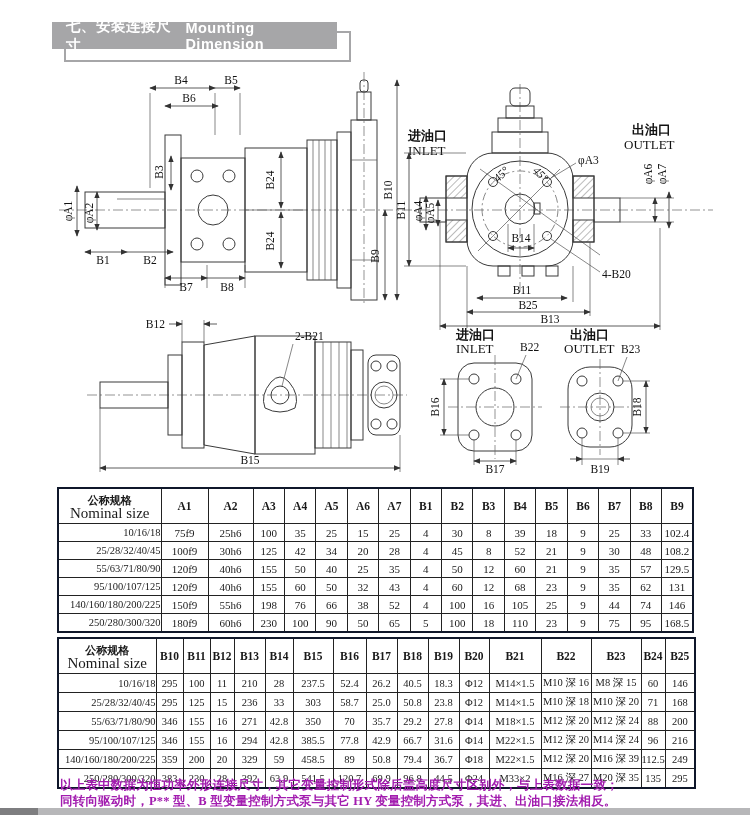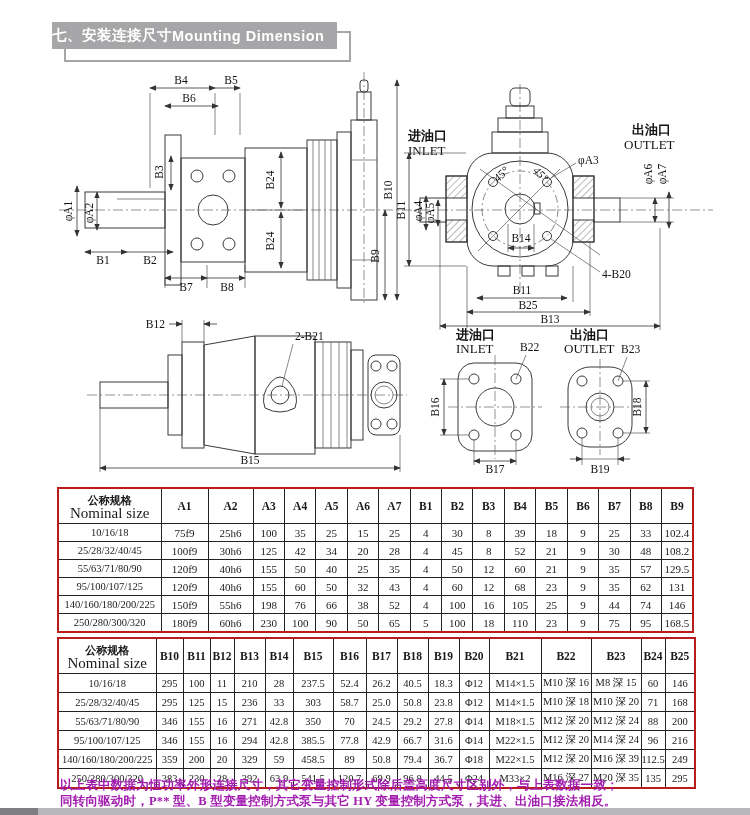--- a/index.html
+++ b/index.html
@@ -2,46 +2,46 @@
 <html><head>
 <meta charset="utf-8">
 <style>
   html,body{margin:0;padding:0;background:#fff;}
   .page{position:relative;width:750px;height:815px;background:#ffffff;overflow:hidden;
         font-family:"Liberation Serif",serif;color:#1a1a1a;}
   
   .banner-outline{position:absolute;left:64px;top:31px;width:283px;height:27px;
         border:2px solid #a6a6a8;background:transparent;}
   .banner{position:absolute;left:52px;top:22px;width:285px;height:27px;background:#a6a6a8;
-        color:#ffffff;display:flex;align-items:center;box-sizing:border-box;
+        color:#ffffff;display:flex;align-items:center;padding-left:14px;box-sizing:border-box;
         font-family:"Liberation Sans",sans-serif;font-size:14.5px;font-weight:bold;letter-spacing:.5px;}
   .banner .en{font-weight:bold;}
   
   svg{position:absolute;overflow:visible;}
   svg text{font-family:"Liberation Serif",serif;font-size:11.5px;fill:#111;}
   svg text.cjk{font-size:13px;font-weight:bold;}
   svg text.en{font-size:13px;}
   .ln{stroke:#3a3a3a;stroke-width:1;fill:none;}
   .thin{stroke:#555;stroke-width:.7;fill:none;}
   .cl{stroke:#666;stroke-width:.7;fill:none;stroke-dasharray:10 3 2 3;}
   .dim{stroke:#333;stroke-width:.8;fill:none;}
   .hatched{fill:url(#hatch);stroke:#3a3a3a;stroke-width:1;}
   
   table{position:absolute;border-collapse:collapse;table-layout:fixed;background:#fff;}
   #t1{left:57px;top:487px;width:637px;}
   #t2{left:57px;top:637px;width:637px;}
   th,td{border:1px solid #222;text-align:center;vertical-align:middle;
         font-family:"Liberation Serif",serif;font-size:11px;padding:0;overflow:hidden;white-space:nowrap;}
-  table{border:2px solid #b91c1c;}
+  table{border:2px solid #0f172a;}
   th{font-weight:bold;font-size:11.5px;height:34px;}
   #t1 td{height:17px;}
   #t2 td{height:18px;font-size:10.5px;}
   .size-head .cn{font-weight:bold;font-size:11px;line-height:13px;}
   .size-head .en{font-weight:normal;font-size:15px;line-height:12px;}
-  .size-cell{font-size:10.5px;}
+  .size-cell{font-size:10.5px;text-align:right;}
   
   .notes{position:absolute;left:60px;top:777px;width:645px;
         font-size:12.5px;font-weight:bold;color:#a21caf;line-height:16px;letter-spacing:.2px;}
   .notes .u{border-bottom:2px solid #000000;padding-bottom:1px;}
   
   .bottom-bar{position:absolute;left:0;bottom:0;width:750px;height:7px;background:#b7b7b9;}
   .bottom-bar .dark{position:absolute;left:0;top:0;width:38px;height:7px;background:#7e7e80;}
 </style>
 </head>
 <body>
@@ -542,21 +542,21 @@
         </tr>
         <tr>
           <td class="size-cell">55/63/71/80/90</td>
           <td>346</td>
           <td>155</td>
           <td>16</td>
           <td>271</td>
           <td>42.8</td>
           <td>350</td>
           <td>70</td>
-          <td>24.5</td>
+          <td>35.7</td>
           <td>29.2</td>
           <td>27.8</td>
           <td>Φ14</td>
           <td>M18×1.5</td>
           <td>M12 深 20</td>
           <td>M12 深 24</td>
           <td>88</td>
           <td>200</td>
         </tr>
         <tr>

